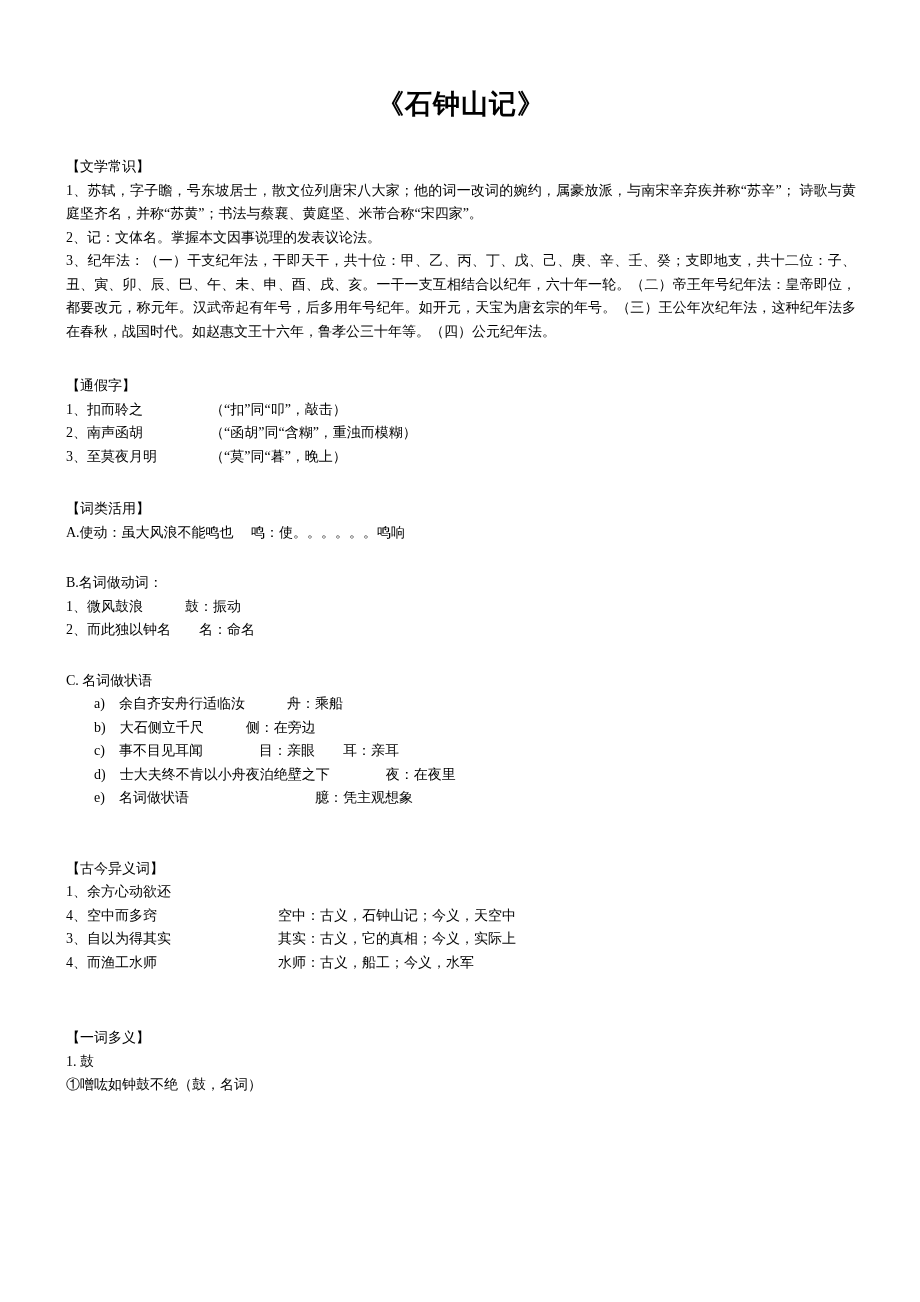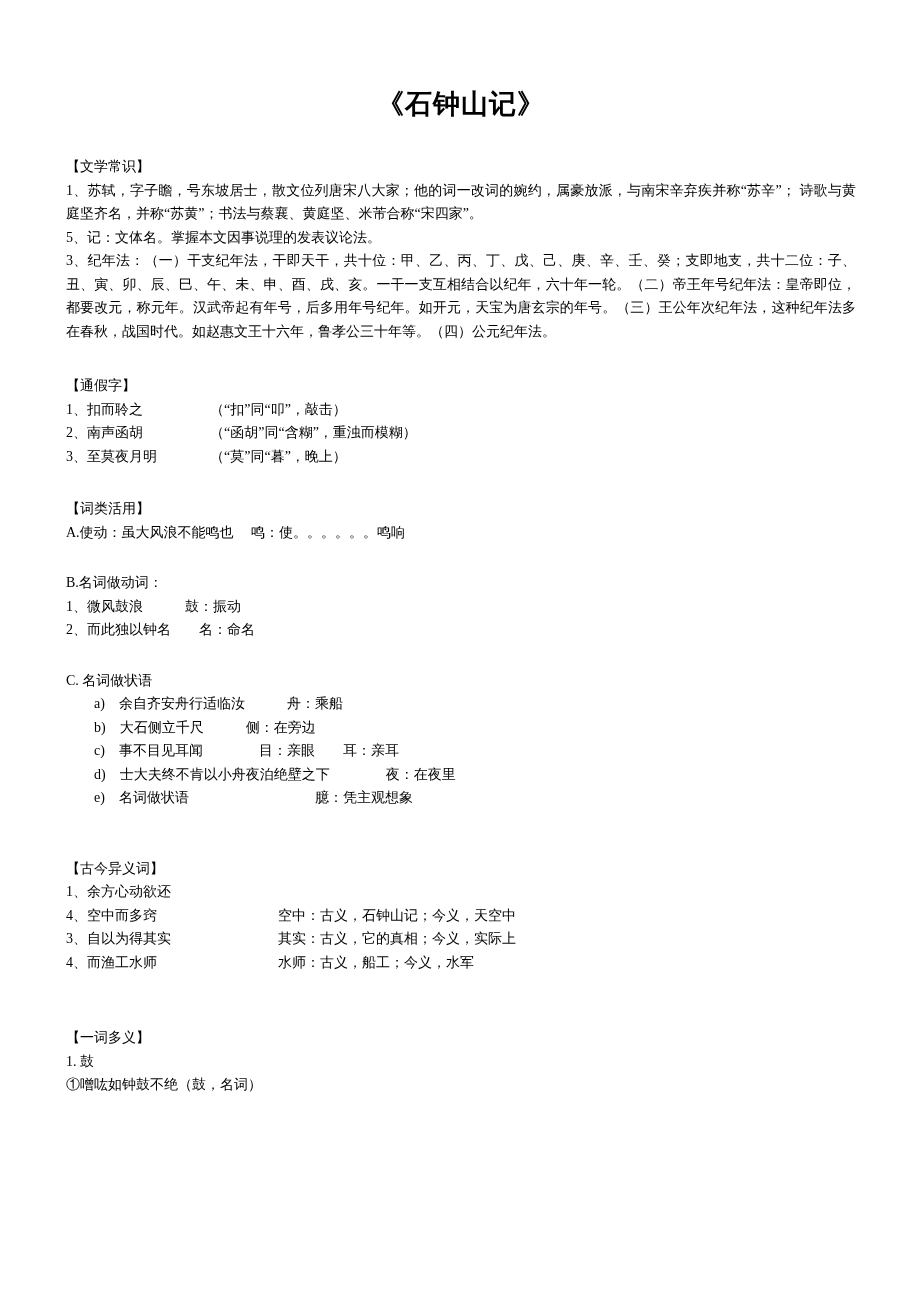--- a/index.html
+++ b/index.html
@@ -59,21 +59,21 @@
 
 <div class="page">
 
   <div class="doc-title">《石钟山记》</div>
 
   <div class="content">
 
     <div class="sec-literary">
       <div class="heading">【文学常识】</div>
       <div class="para">1、苏轼，字子瞻，号东坡居士，散文位列唐宋八大家；他的词一改词的婉约，属豪放派，与南宋辛弃疾并称“苏辛”； 诗歌与黄庭坚齐名，并称“苏黄”；书法与蔡襄、黄庭坚、米芾合称“宋四家”。</div>
-      <div class="para">5、记：文体名。掌握本文因事说理的发表议论法。</div>
+      <div class="para">2、记：文体名。掌握本文因事说理的发表议论法。</div>
       <div class="para">3、纪年法：（一）干支纪年法，干即天干，共十位：甲、乙、丙、丁、戊、己、庚、辛、壬、癸；支即地支，共十二位：子、丑、寅、卯、辰、巳、午、未、申、酉、戌、亥。一干一支互相结合以纪年，六十年一轮。（二）帝王年号纪年法：皇帝即位，都要改元，称元年。汉武帝起有年号，后多用年号纪年。如开元，天宝为唐玄宗的年号。（三）王公年次纪年法，这种纪年法多在春秋，战国时代。如赵惠文王十六年，鲁孝公三十年等。（四）公元纪年法。</div>
     </div>
 
     <div class="sec-tongjiazi">
       <div class="heading">【通假字】</div>
       <div class="row">
         <span class="col-phrase">1、扣而聆之</span>
         <span class="col-gloss">（“扣”同“叩”，敲击）</span>
       </div>
       <div class="row">

